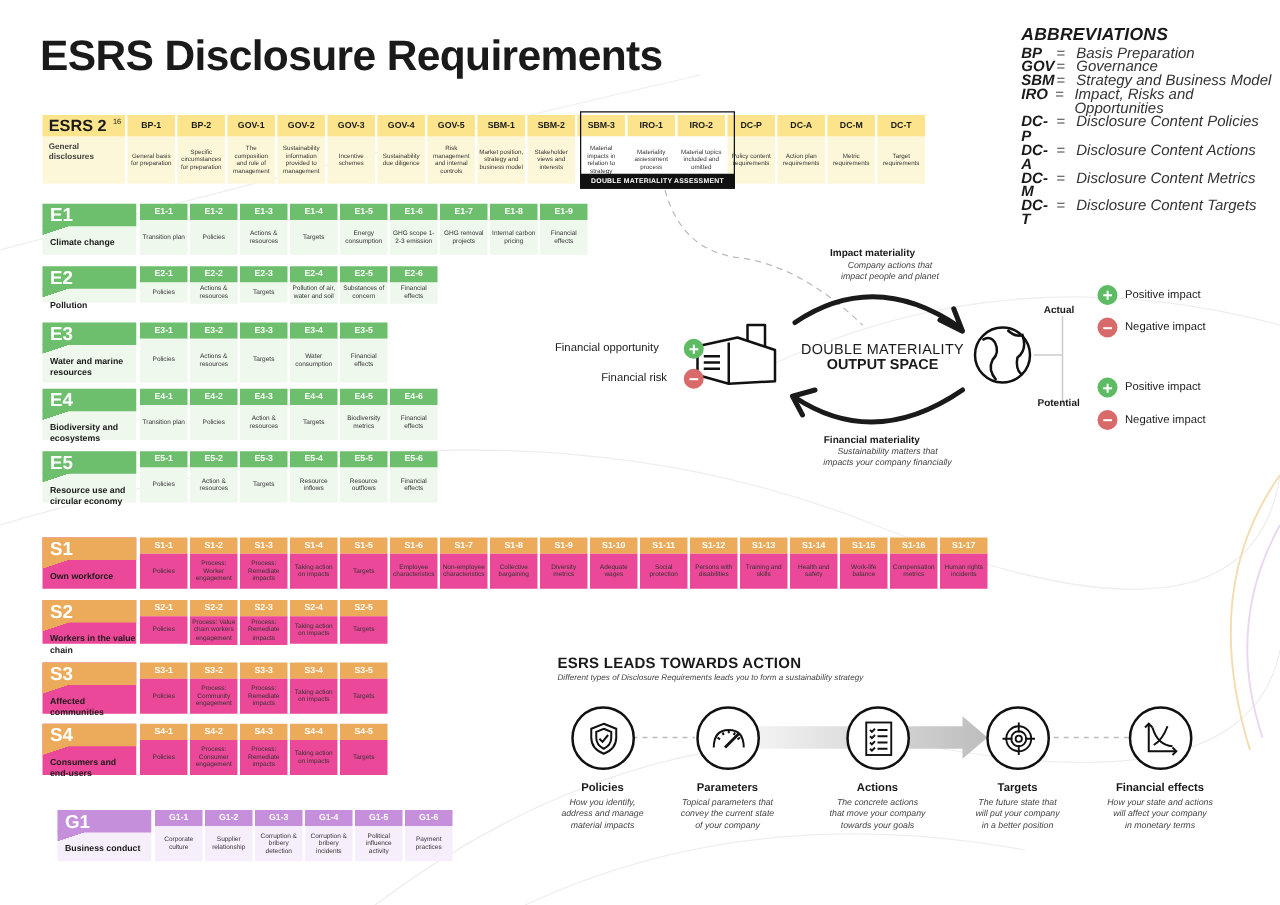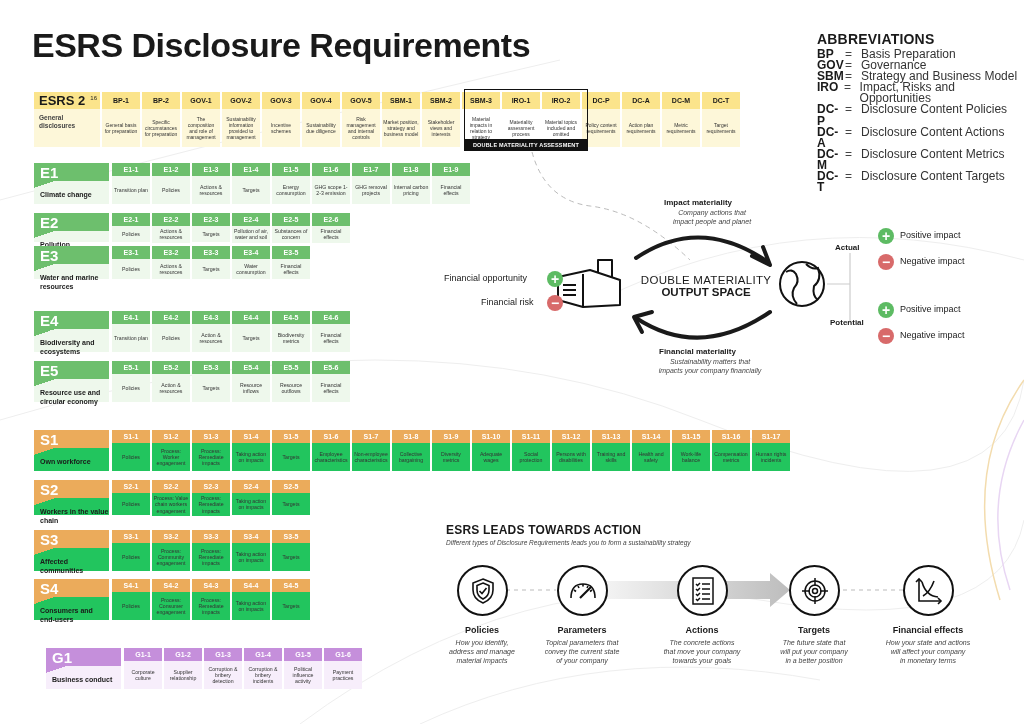--- a/index.html
+++ b/index.html
@@ -4,42 +4,42 @@
 <style>
   * { box-sizing: border-box; margin: 0; padding: 0; }
   html, body { width: 1024px; height: 724px; overflow: hidden; background: #ffffff; }
   body { font-family: "Liberation Sans", "DejaVu Sans", sans-serif; color: #1a1a1a; position: relative; }
 
   .bg-lines { position: absolute; left: 0; top: 0; width: 1024px; height: 724px; pointer-events: none; z-index: 0; }
 
   .title { position: absolute; left: 32px; top: 26px; font-size: 34px; font-weight: 700; letter-spacing: -0.5px; z-index: 2; }
 
   
-  .abbr { position: absolute; left: 817px; top: 31px; z-index: 2; }
+  .abbr { position: absolute; left: 817px; top: 19px; z-index: 2; font-style: italic; }
   .abbr h3 { font-size: 14px; font-weight: 700; margin-bottom: 2px; letter-spacing: 0.2px; }
   .abbr .row { display: flex; font-size: 12px; line-height: 11.1px; }
   .abbr .k { width: 28px; font-weight: 700; }
   .abbr .eq { width: 16px; color: #444; }
   .abbr .v { color: #333; }
 
   
   .std { position: absolute; display: flex; z-index: 2; }
   .std .head { width: 75px; margin-right: 3px; display: flex; flex-direction: column; }
   .std .head .code { height: 18px; font-size: 15px; font-weight: 700; color: #fff; padding-left: 6px; line-height: 19px; position: relative; }
   .std .head .code .notch { position: absolute; left: 0; bottom: -7px; width: 24px; height: 8px; }
   .std .head .name { flex: 1; font-size: 7px; font-weight: 700; padding: 9px 0 0 6px; line-height: 9px; }
   .std .cell { width: 38px; margin-right: 2px; display: flex; flex-direction: column; }
   .std .cell .c { height: 13px; font-size: 7px; font-weight: 700; color: #fff; text-align: center; line-height: 13px; }
   .std .cell .d { flex: 1; font-size: 5.2px; text-align: center; display: flex; align-items: center; justify-content: center; line-height: 6.3px; padding: 2px 1px; color: #333; }
 
   .green .head .code, .green .cell .c { background: #6dbf6d; }
   .green .head, .green .cell .d { background: #eef8ec; }
   .green .head .code .notch { background: linear-gradient(to bottom right, #6dbf6d 50%, transparent 50%); }
   .orange .head .code, .orange .cell .c { background: #ebab5b; }
-  .orange .head, .orange .cell .d { background: #22c55e; }
+  .orange .head, .orange .cell .d { background: #ec4899; }
   .orange .head .code .notch { background: linear-gradient(to bottom right, #ebab5b 50%, transparent 50%); }
   .purple .head .code, .purple .cell .c { background: #c58fdb; }
   .purple .head, .purple .cell .d { background: #f7eefb; }
   .purple .head .code .notch { background: linear-gradient(to bottom right, #c58fdb 50%, transparent 50%); }
 
   
   .esrs2 { position: absolute; left: 34px; top: 92px; display: flex; z-index: 2; }
   .esrs2 .head { width: 66px; background: #fdf7d9; margin-right: 2px; position: relative; }
   .esrs2 .head .code { height: 17px; background: #fbe48b; font-size: 13px; font-weight: 700; padding-left: 5px; line-height: 18px; display: flex; justify-content: space-between; }
   .esrs2 .head .code .cnt { font-size: 6px; font-weight: 400; padding-right: 3px; line-height: 12px; }
@@ -273,21 +273,21 @@
       </div>
       <div class="cell">
         <div class="c">E2-5</div>
         <div class="d">Substances of concern</div>
       </div>
       <div class="cell">
         <div class="c">E2-6</div>
         <div class="d">Financial effects</div>
       </div>
     </div>
-    <div class="std green" style="left: 34px; top: 246px; height: 33px;">
+    <div class="std green" style="left: 34px; top: 258px; height: 48px;">
       <div class="head">
         <div class="code"><span>E3</span><span class="notch"></span></div>
         <div class="name">Water and marine resources</div>
       </div>
       <div class="cell">
         <div class="c">E3-1</div>
         <div class="d">Policies</div>
       </div>
       <div class="cell">
         <div class="c">E3-2</div>

